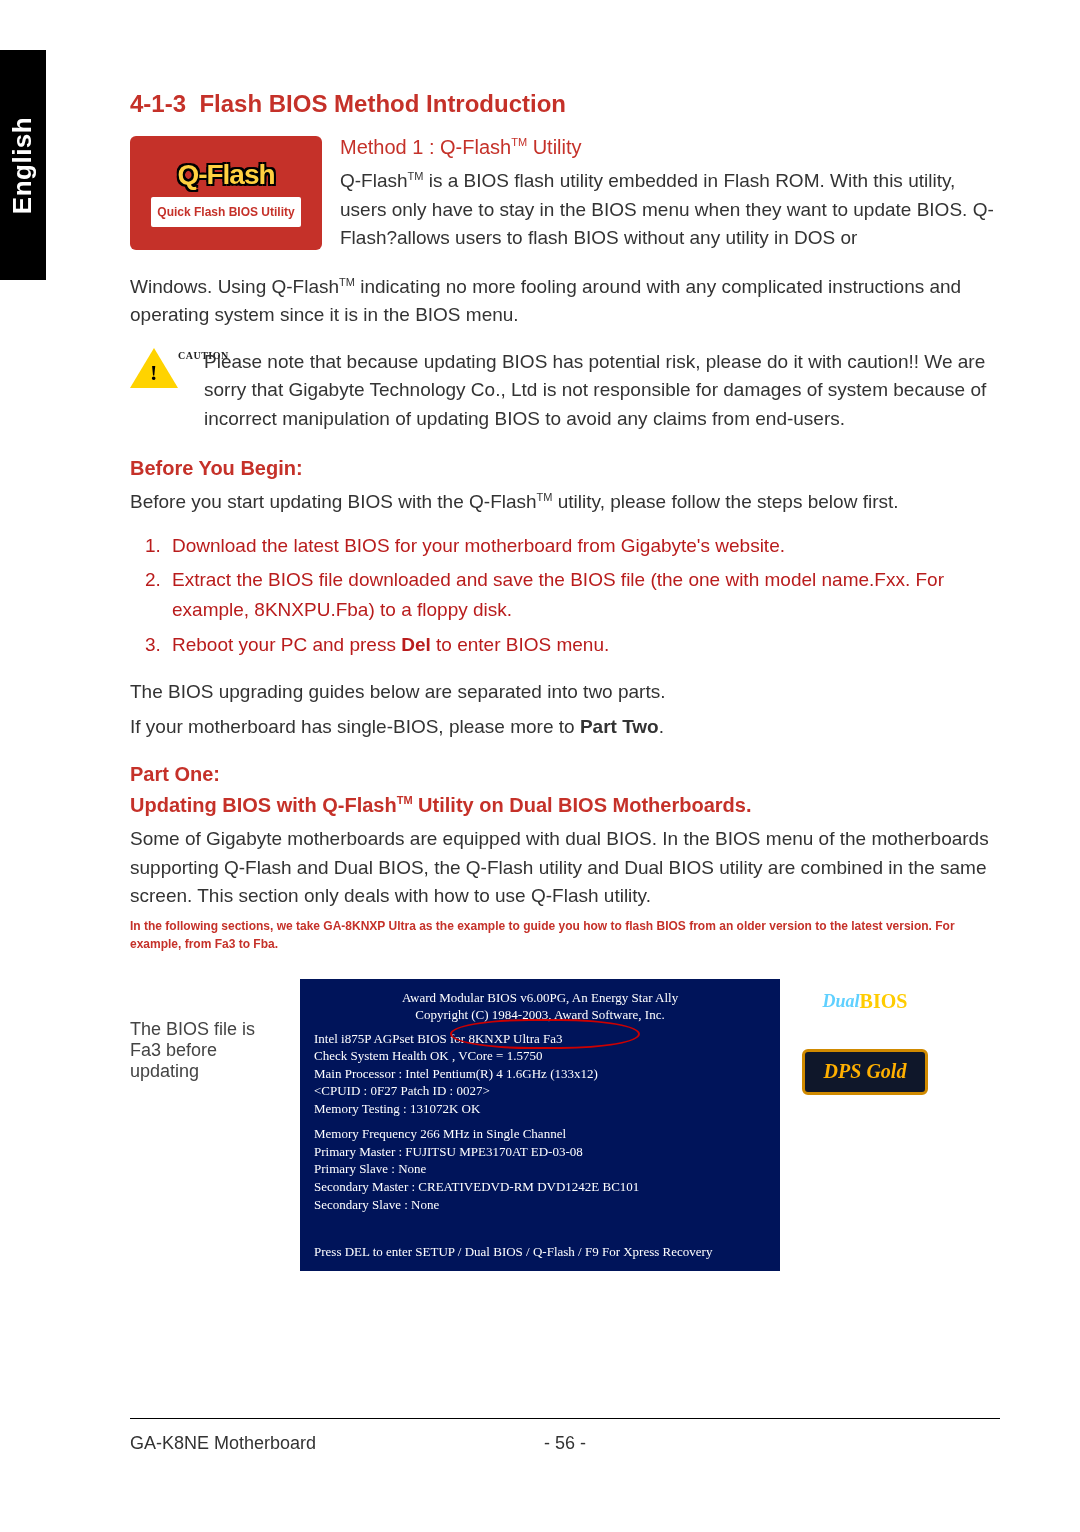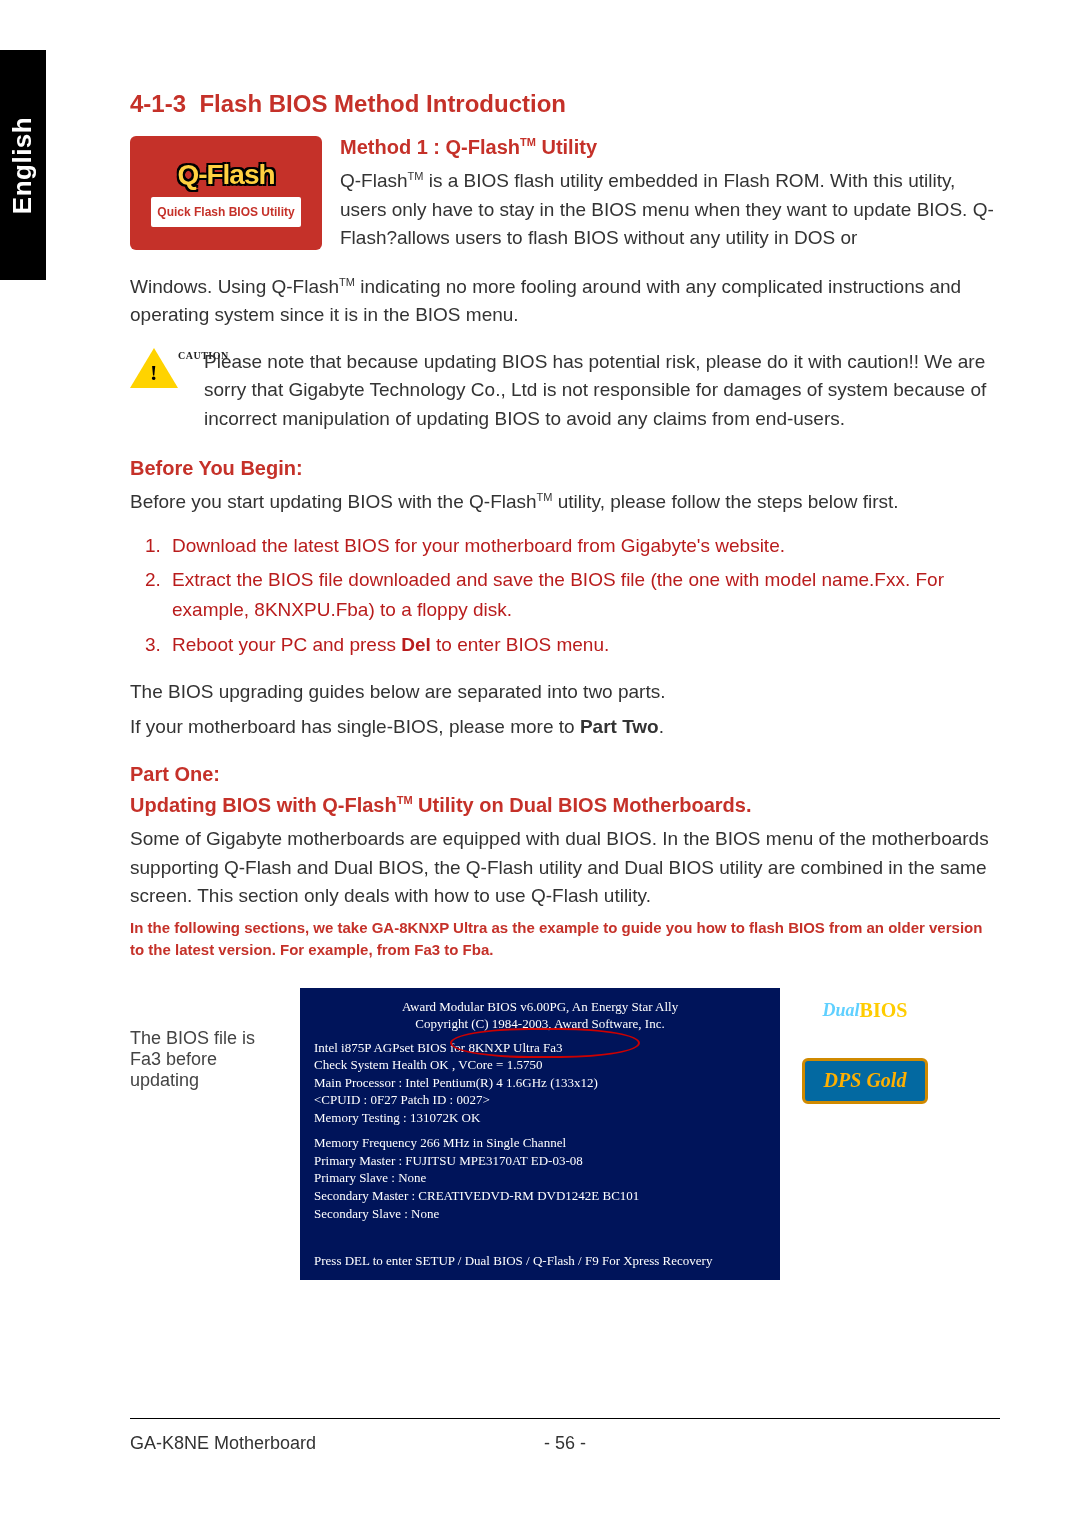--- a/index.html
+++ b/index.html
@@ -2,44 +2,44 @@
 <html><head>
 <meta charset="utf-8">
 <style>
   * { box-sizing: border-box; margin:0; padding:0; }
   body { font-family: Arial, Helvetica, sans-serif; background:#fff; width:1080px; height:1532px; position:relative; color:#222; }
   .page { padding: 90px 80px 40px 70px; }
   .lang-tab { position:absolute; left:0; top:50px; width:46px; height:230px; background:#000; color:#fff; display:flex; align-items:center; justify-content:center; }
   .lang-tab span { transform: rotate(-90deg); font-weight:bold; font-size:26px; letter-spacing:0.5px; }
   .content { margin-left:60px; }
   h1.sect { color:#c53129; font-weight:bold; font-size:24px; margin-bottom:18px; }
-  h2.method { color:#c53129; font-weight:bold; font-size:20px; margin-bottom:8px; }
+  h2.method { color:#c53129; font-weight:normal; font-size:20px; margin-bottom:8px; }
   p.body { font-size:19px; line-height:1.5; color:#333; margin-bottom:6px; }
   .tm { font-size:11px; vertical-align:super; }
   .logo-row { display:flex; gap:18px; margin-bottom:14px; align-items:flex-start; }
   .qflash-logo { width:192px; height:114px; background:#c53129; border-radius:6px; display:flex; flex-direction:column; align-items:center; justify-content:center; color:#ffd040; position:relative; }
   .qflash-logo .big { font-weight:900; font-size:28px; color:#ffd040; text-shadow: -2px -2px 0 #000,2px -2px 0 #000,-2px 2px 0 #000,2px 2px 0 #000; letter-spacing:-1px;}
   .qflash-logo .sub { background:#fff; color:#c53129; font-weight:bold; font-size:12px; padding:8px 6px; border-radius:2px; margin-top:6px;}
   .caution-row { display:flex; gap:16px; margin:18px 0; }
   .caution-icon { width:58px; display:flex; flex-direction:row; align-items:flex-start;font-family:Liberation Serif, serif; }
   .caution-icon .tri { width:0; height:0; border-left:24px solid transparent; border-right:24px solid transparent; border-bottom:40px solid #ffd300; position:relative; }
   .caution-icon .tri::after { content:"!"; position:absolute; top:12px; left:-4px; font-weight:900; font-size:22px; color:#000;}
   .caution-icon .lbl { font-size:10px; font-weight:bold; margin-top:2px; letter-spacing:0.5px;}
   h3.subhead { color:#c53129; font-weight:bold; font-size:20px; margin-top:14px; margin-bottom:8px; }
   ol.steps { margin-left:22px; padding-left:14px; font-size:19px; line-height:1.6; color:#b91c1c; }
   ol.steps li { margin-bottom:4px; padding-left:6px;}
   .bold { font-weight:bold; }
-  .red-bold { color:#c53129; font-weight:bold; font-size:15px; line-height:1.5; }
+  .red-bold { color:#c53129; font-weight:bold; font-size:12px; line-height:1.5; }
   .screenshot-row { display:flex; gap:20px; margin-top:26px; }
   .shot-note { width:150px; font-size:18px; color:#444; padding-top:40px;}
   .bios-shot { width:480px; background:#00145a; color:#fff; font-family: 'Times New Roman', serif; font-size:13px; padding:10px 14px; position:relative; line-height:1.35;}
   .bios-shot .hdr { text-align:center; }
   .bios-shot .circ { position:absolute; top:40px; left:150px; width:190px; height:30px; border:2px solid #c00; border-radius:50%/60%; }
   .badges { width:130px; display:flex; flex-direction:column; gap:24px; align-items:center;}
-  .badge { width:126px; height:46px; border:2px solid #d08a00; border-radius:6px; background:#0369a1; display:flex; align-items:center; justify-content:center; }
+  .badge { width:126px; height:46px; border:2px solid #d08a00; border-radius:6px; background:#0f172a; display:flex; align-items:center; justify-content:center; }
   .badge.dual { font-style:italic; color:#5fd0ff; font-weight:bold; font-size:18px; font-family:Georgia,serif; background:transparent; border:none;}
   .badge.dual .b { color:#ffcc00; font-style:normal; font-weight:900; font-size:20px;}
   .badge.dps { color:#ffb000; font-weight:900; font-style:italic; font-size:20px; font-family:Georgia,serif; border:3px solid #d08a00;}
   .footer { position:absolute; bottom:78px; left:130px; right:80px; border-top:1px solid #000; padding-top:14px; display:flex; justify-content:space-between; font-size:18px; color:#333;}
   .footer .pg { position:absolute; left:50%; transform:translateX(-50%);}
 </style>
 </head>
 <body>
 
 <div class="lang-tab">

